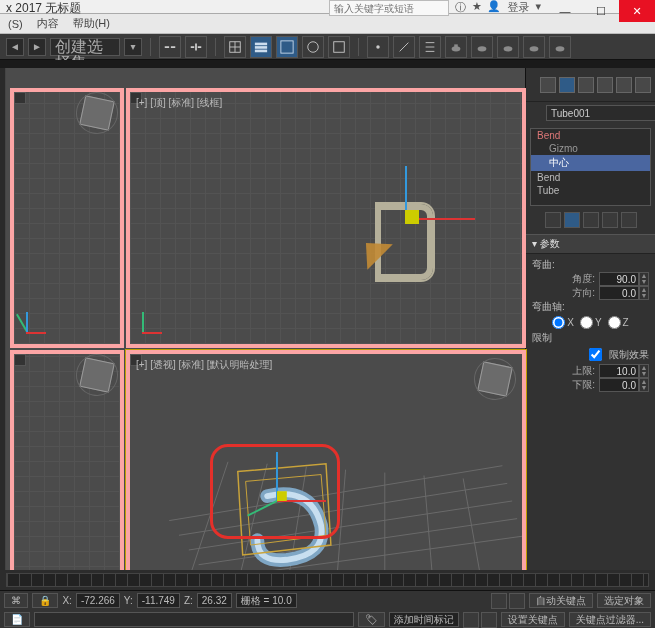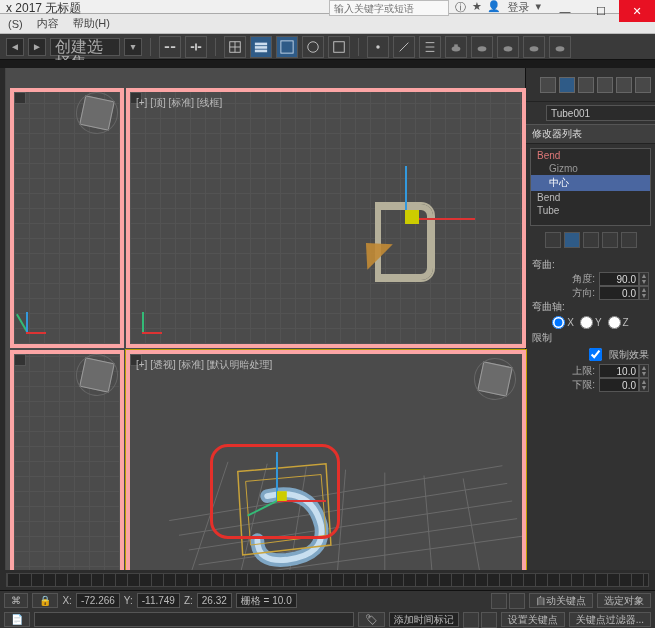--- a/index.html
+++ b/index.html
@@ -296,36 +296,36 @@
       <div class="t" style="background:#2f5b87"></div>
       <div class="t"></div>
       <div class="t"></div>
       <div class="t"></div>
       <div class="t"></div>
     </div>
     <div class="objname">
       <input value="Tube001" style="">
 
     </div>
-    <div class="rollhead">修改器列表</div>
     <div class="modlist">
       <div class="row" style="color:#d77">Bend</div>
       <div class="row sub">Gizmo</div>
       <div class="row sub sel">中心</div>
       <div class="row">Bend</div>
       <div class="row">Tube</div>
     </div>
     <div class="modbtns">
       <div class="b"></div>
       <div class="b on"></div>
       <div class="b"></div>
       <div class="b"></div>
       <div class="b"></div>
     </div>
 
+    <div class="rollhead">▾ <span>参数</span></div>
     <div class="params">
       <div class="lbl">弯曲:</div>
       <div class="rowp">
         <span>角度:</span>
         <div class="spin">
             <input value="90.0" style="">
             <div class="ar">▲<br>▼</div>
           </div>
       </div>
       <div class="rowp">

